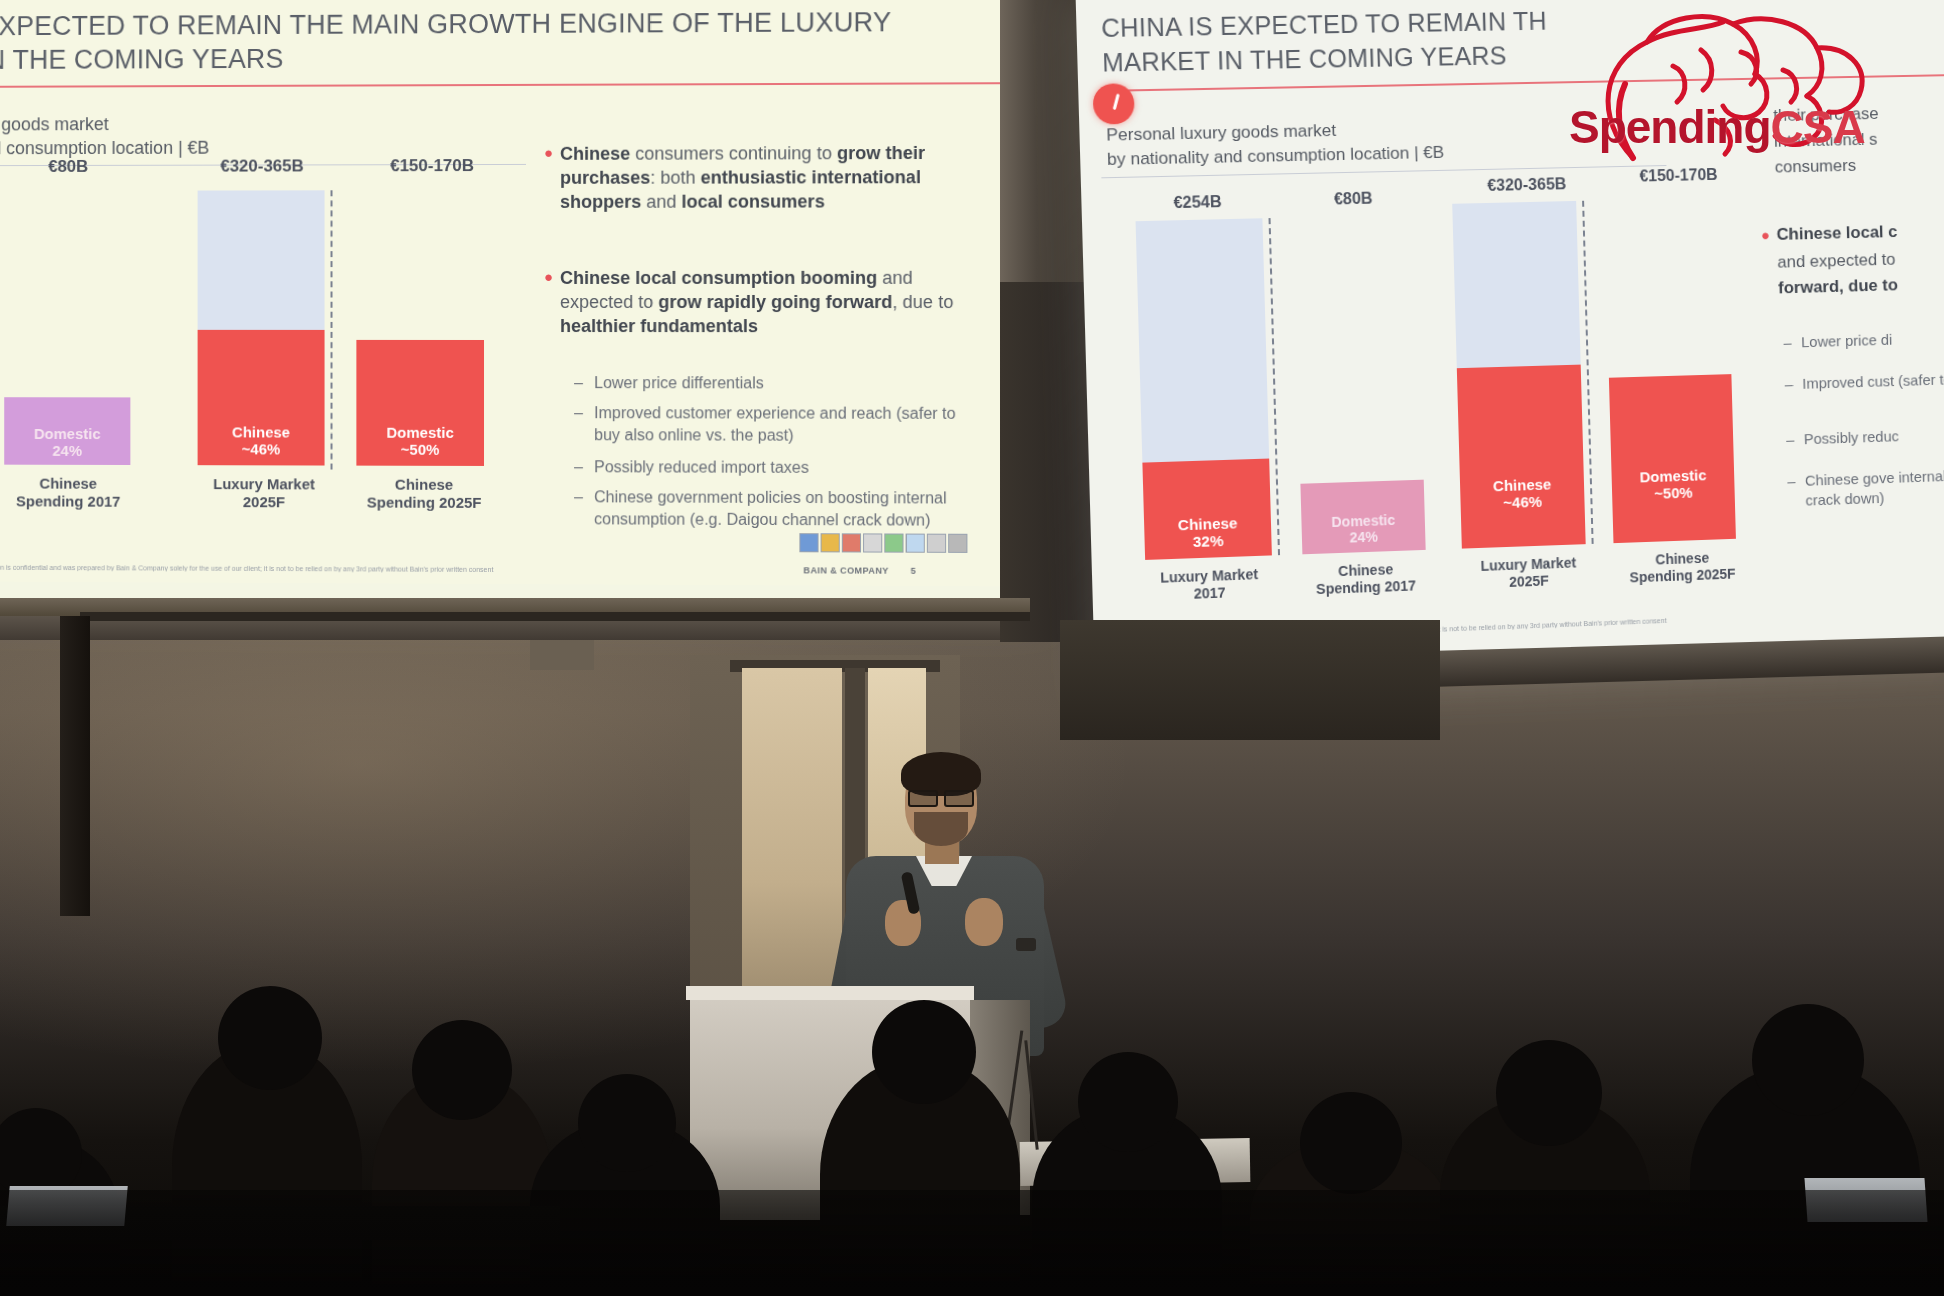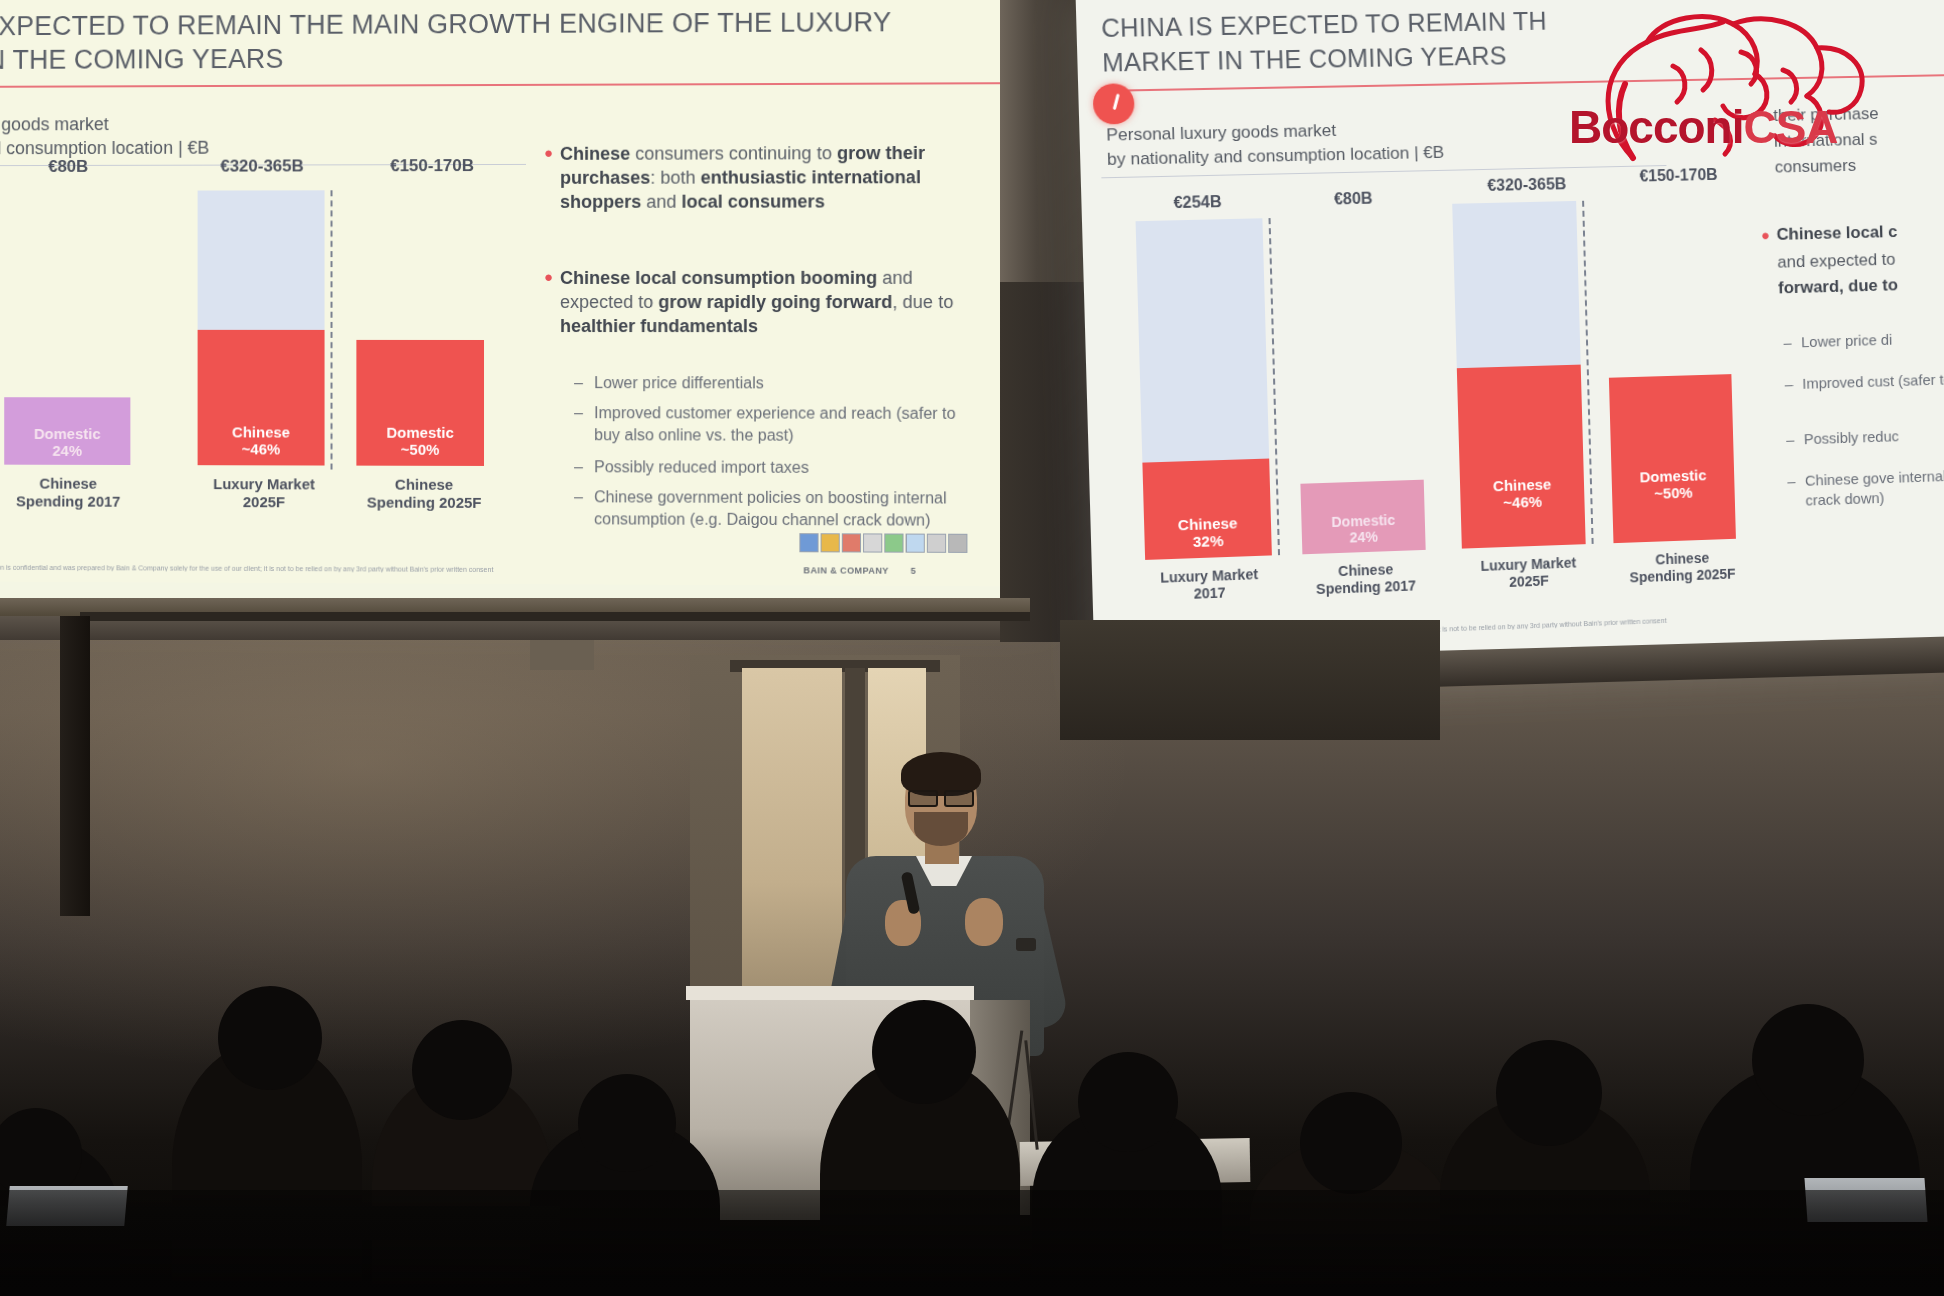--- a/index.html
+++ b/index.html
@@ -359,21 +359,21 @@
         <path d="M252 88 C 268 96, 272 118, 258 130 C 246 140, 228 138, 220 128"></path>
         <path d="M200 66 C 214 74, 216 94, 204 104 C 192 114, 174 110, 168 98"></path>
         <path d="M146 42 C 160 52, 160 72, 148 82"></path>
         <path d="M118 58 C 132 64, 134 84, 122 94"></path>
         <path d="M186 44 C 202 48, 206 66, 196 76"></path>
         <path d="M228 62 C 242 66, 246 84, 236 94"></path>
         <path d="M160 112 C 176 120, 180 136, 170 146"></path>
       </g>
       <path d="M78 150 C 62 126, 60 98, 70 76" fill="none" stroke="#d3122b" stroke-width="6" stroke-linecap="round"></path>
     </svg>
-    <div class="wm-text"><span class="wm-b">Bocconi</span><span class="wm-c">CSA</span></div>
+    <div class="wm-text"><span class="wm-b">Spending</span><span class="wm-c">CSA</span></div>
   </div>
 
   <div class="wallpanel"></div>
   <div class="rail"></div>
   <div class="post-l"></div>
   <div class="vent"></div>
   <div class="sq-dark"></div>
 
   <div class="doorframe"></div>
   <div class="door-top"></div>

